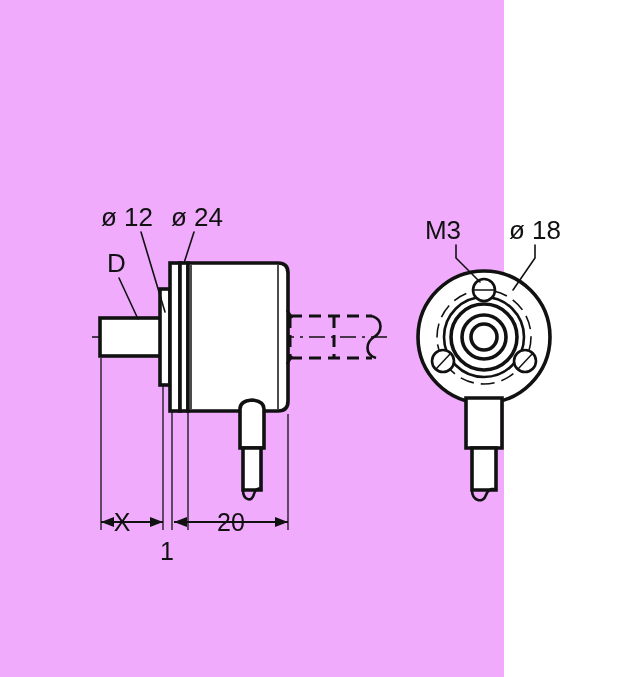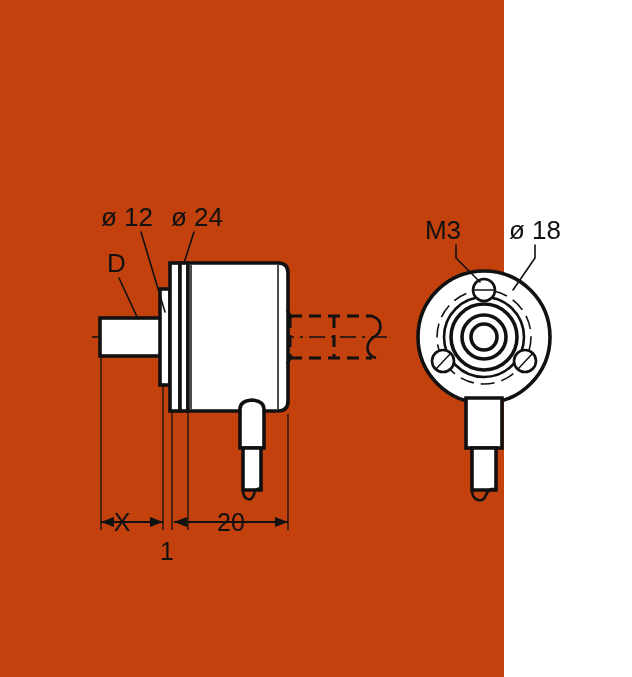--- a/index.html
+++ b/index.html
@@ -10,21 +10,21 @@
   body {
     width: 632px;
     height: 677px;
     font-family: "Liberation Sans", sans-serif;
     overflow: hidden;
   }
   #drawing-root {
     position: relative;
     width: 504px;
     height: 677px;
-    background: #c2410c;
+    background: #f0abfc;
   }
   svg#tech-drawing {
     display: block;
     width: 632px;
     height: 677px;
   }
   .ln        { stroke: #111111; fill: none; stroke-linecap: butt; }
   .heavy     { stroke-width: 3.6; }
   .medium    { stroke-width: 2.6; }
   .thin      { stroke-width: 1.5; }

